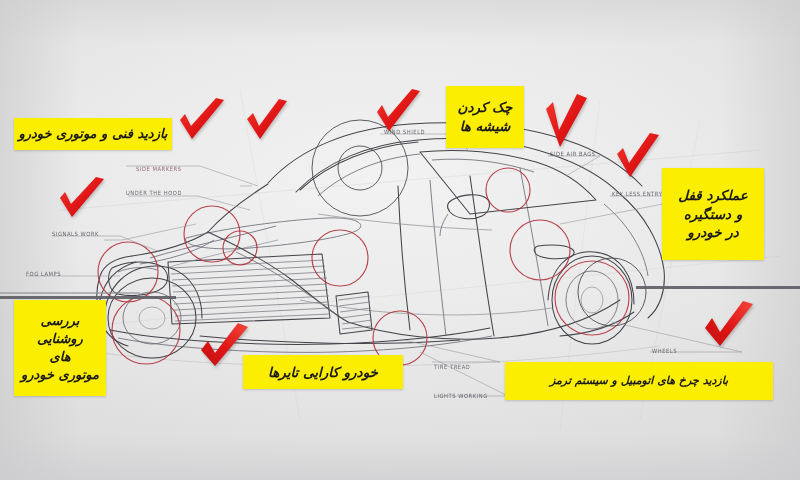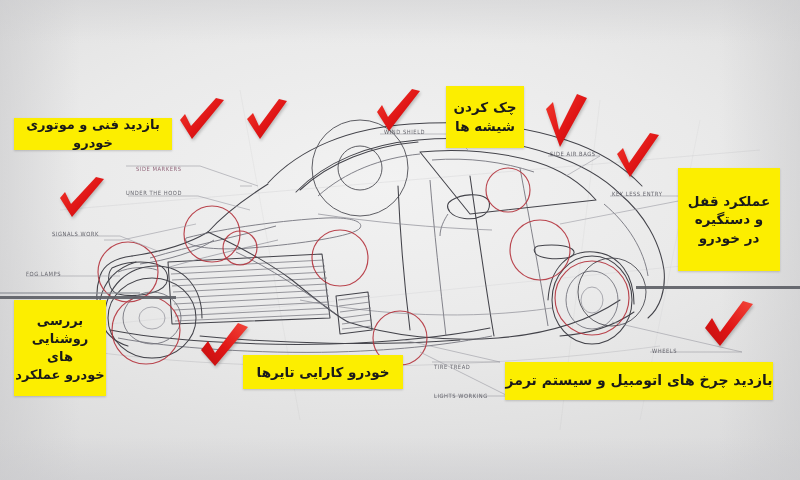--- a/index.html
+++ b/index.html
@@ -37,27 +37,28 @@
     color:#1a1a1a;
     font-weight:bold;
     text-align:center;
     direction:rtl;
     line-height:1.38;
     box-shadow:0 1px 2px rgba(0,0,0,.18);
     letter-spacing:.2px;
     display:flex;align-items:center;justify-content:center;
     padding:3px 0;
     box-sizing:border-box;
+    font-style:italic;
   }
   .cap-engine   {left:14px;  top:118px; width:158px; height:32px; font-size:13px;}
   .cap-glass    {left:446px; top:86px;  width:78px;  height:62px; font-size:13.5px;}
-  .cap-lock     {left:662px; top:168px; width:102px; height:103px; font-size:13.5px;margin-left:16px;}
+  .cap-lock     {left:662px; top:168px; width:102px; height:92px; font-size:13.5px;}
   .cap-lights   {left:14px;  top:300px; width:92px;  height:96px; font-size:13px;}
   .cap-tires    {left:243px; top:355px; width:160px; height:34px; font-size:13.5px;}
-  .cap-brakes   {left:505px; top:362px; width:268px; height:38px; font-size:14px;}
+  .cap-brakes   {left:505px; top:362px; width:268px; height:38px; font-size:11px;}
 
   .cap-inner{width:100%;white-space:pre-line;}
 
   
   .check{position:absolute;z-index:7;}
   .check svg{display:block;filter:drop-shadow(1px 2px 1.5px rgba(0,0,0,.22));}
 
   
   .leader{
     position:absolute;z-index:5;
@@ -351,21 +352,21 @@
   <div class="caption cap-lock">
     <span class="cap-inner">عملکرد قفل
 و دستگیره
 در خودرو</span>
   </div>
 
   <div class="caption cap-lights">
     <span class="cap-inner">بررسی
 روشنایی
 های
-خودرو عملکرد</span>
+موتوری خودرو</span>
   </div>
 
   <div class="caption cap-tires">
     <span class="cap-inner">خودرو کارایی تایرها</span>
   </div>
 
   <div class="caption cap-brakes">
     <span class="cap-inner">بازدید چرخ های اتومبیل و سیستم ترمز</span>
   </div>
 

